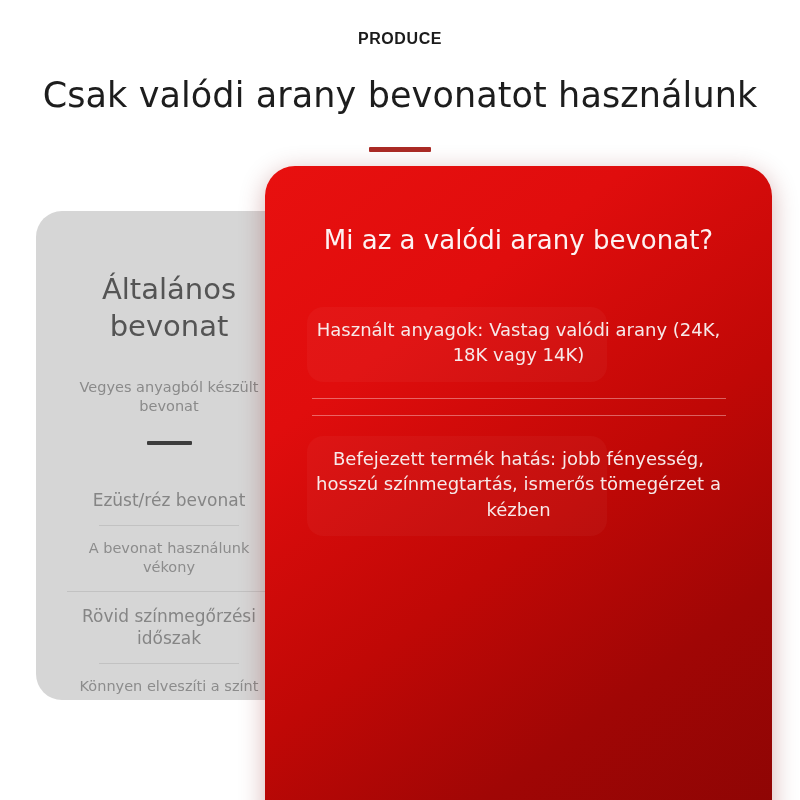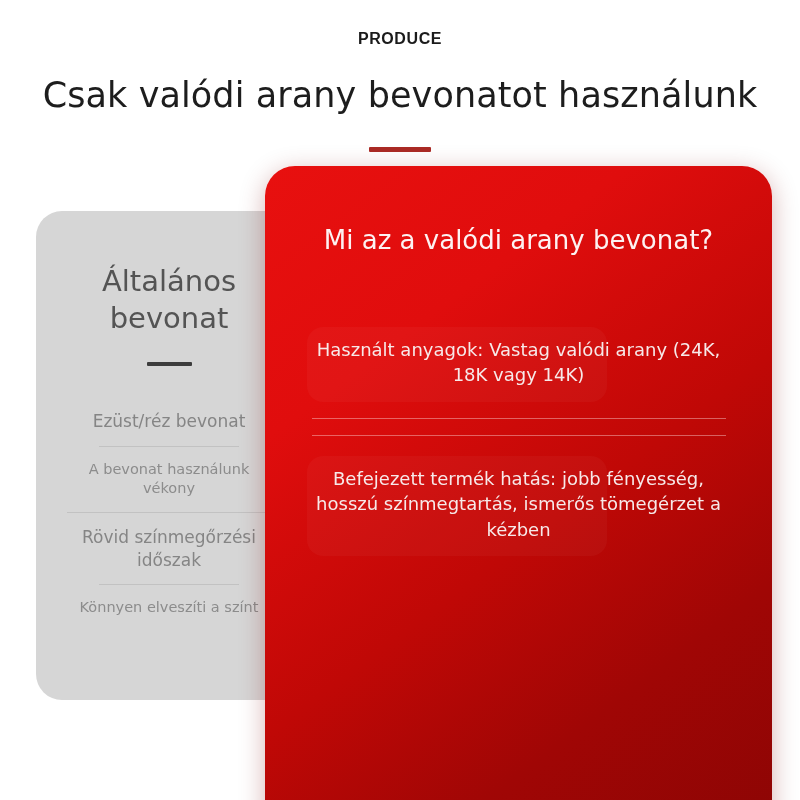--- a/index.html
+++ b/index.html
@@ -71,21 +71,21 @@
     box-sizing: border-box;
     padding: 44px 16px 0 16px;
     text-align: center;
     color: #6f6f6f;
   }
   .basic-title {
     font-size: 29px;
     line-height: 1.28;
     font-weight: 400;
     color: #545454;
-    margin: 8px;
+    margin: 16px;
     padding: 0 18px;
   }
   .basic-sub {
     font-size: 14.5px;
     line-height: 1.3;
     color: #8a8a8a;
     margin: 0;
     padding-top: 17px;
   }
   .basic-rule {
@@ -159,21 +159,21 @@
     height: calc(100% - 4px);
     background: rgba(255, 255, 255, 0.045);
     border-radius: 12px;
     z-index: -1;
   }
   .real-list {
     list-style: none;
     margin: 0;
     padding: 0;
     position: relative;
-    top: 60px;
+    top: 40px;
   }
   .real-item {
     position: relative;
     font-size: 18px;
     line-height: 1.42;
     color: #f7e9e9;
     padding: 14px 8px;
   }
   .real-item .glow {
     position: absolute;
@@ -199,20 +199,21 @@
 <div class="header">
   <p class="eyebrow">PRODUCE</p>
   <h1 class="headline">Csak valódi arany bevonatot használunk</h1>
   <div class="header-rule"></div>
 </div>
 
 <div class="stage">
 
   <div class="card-basic">
     <h2 class="basic-title">Általános bevonat</h2>
+    <p class="basic-sub">Vegyes anyagból készült bevonat</p>
     <div class="basic-rule"></div>
     <ul class="basic-list">
       <li class="basic-item">Ezüst/réz bevonat</li>
       <div class="basic-sep w1"></div>
       <li class="basic-item small">A bevonat használunk vékony</li>
       <div class="basic-sep w2"></div>
       <li class="basic-item">Rövid színmegőrzési időszak</li>
       <div class="basic-sep w3"></div>
       <li class="basic-item small">Könnyen elveszíti a színt</li>
     </ul>

